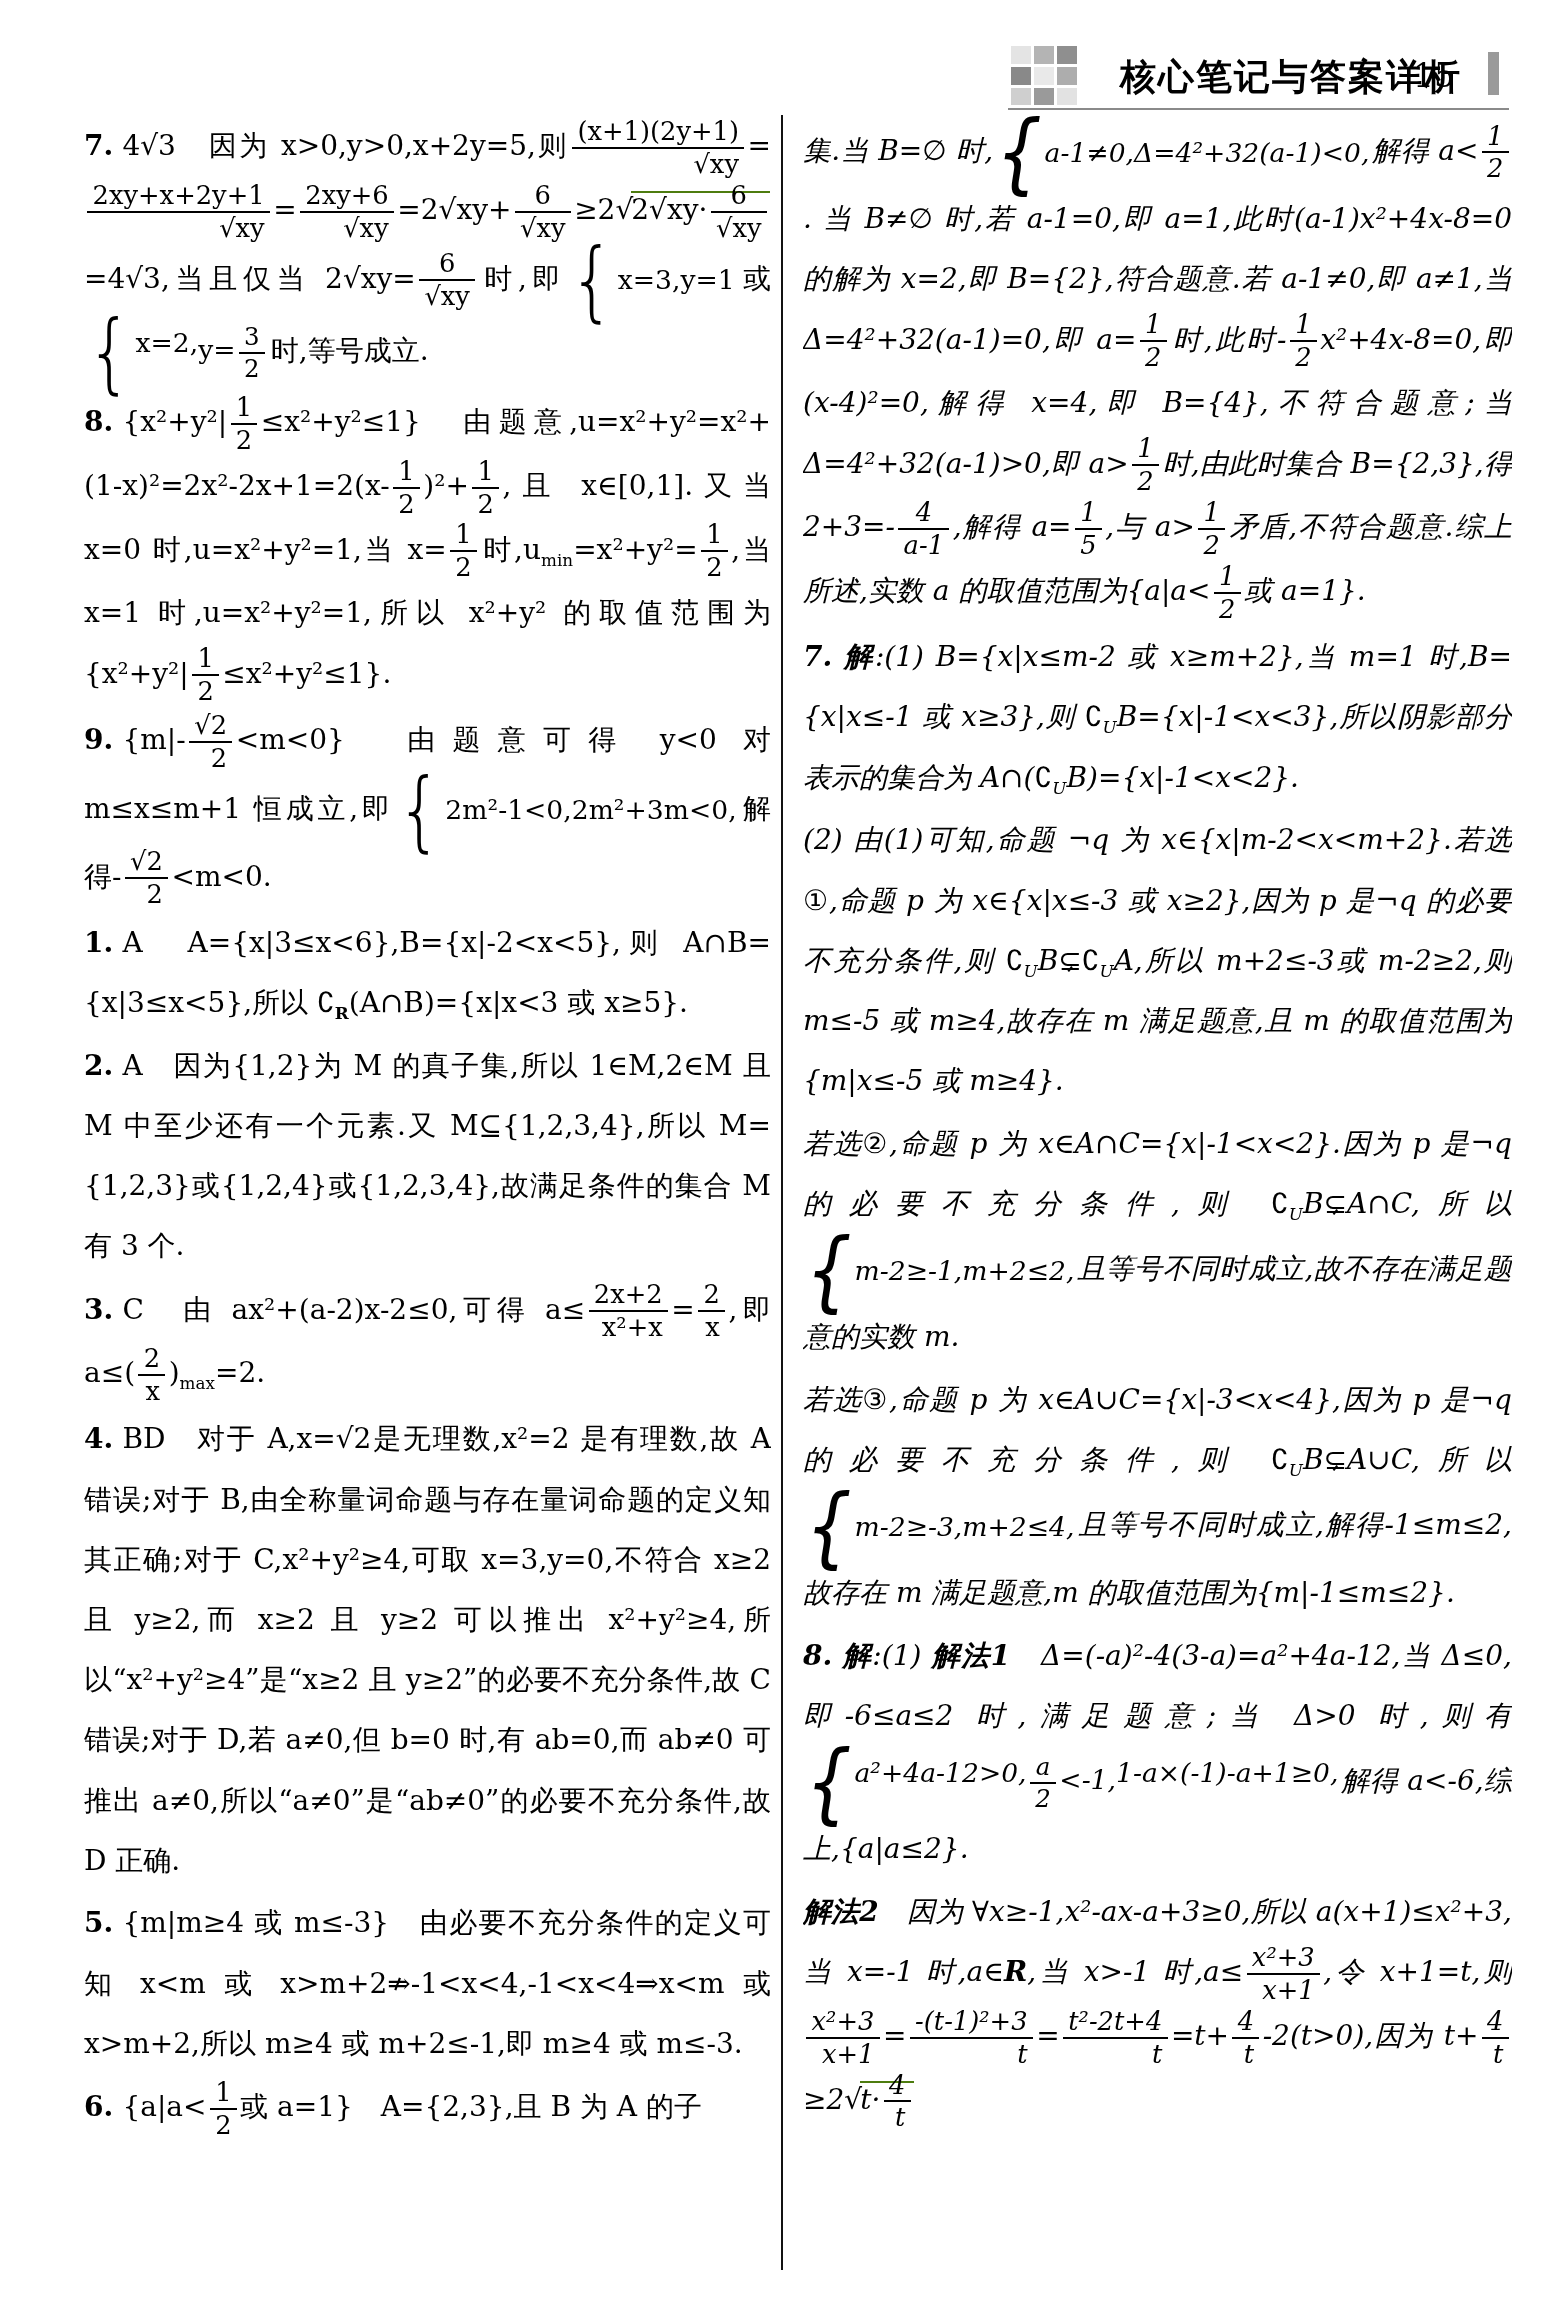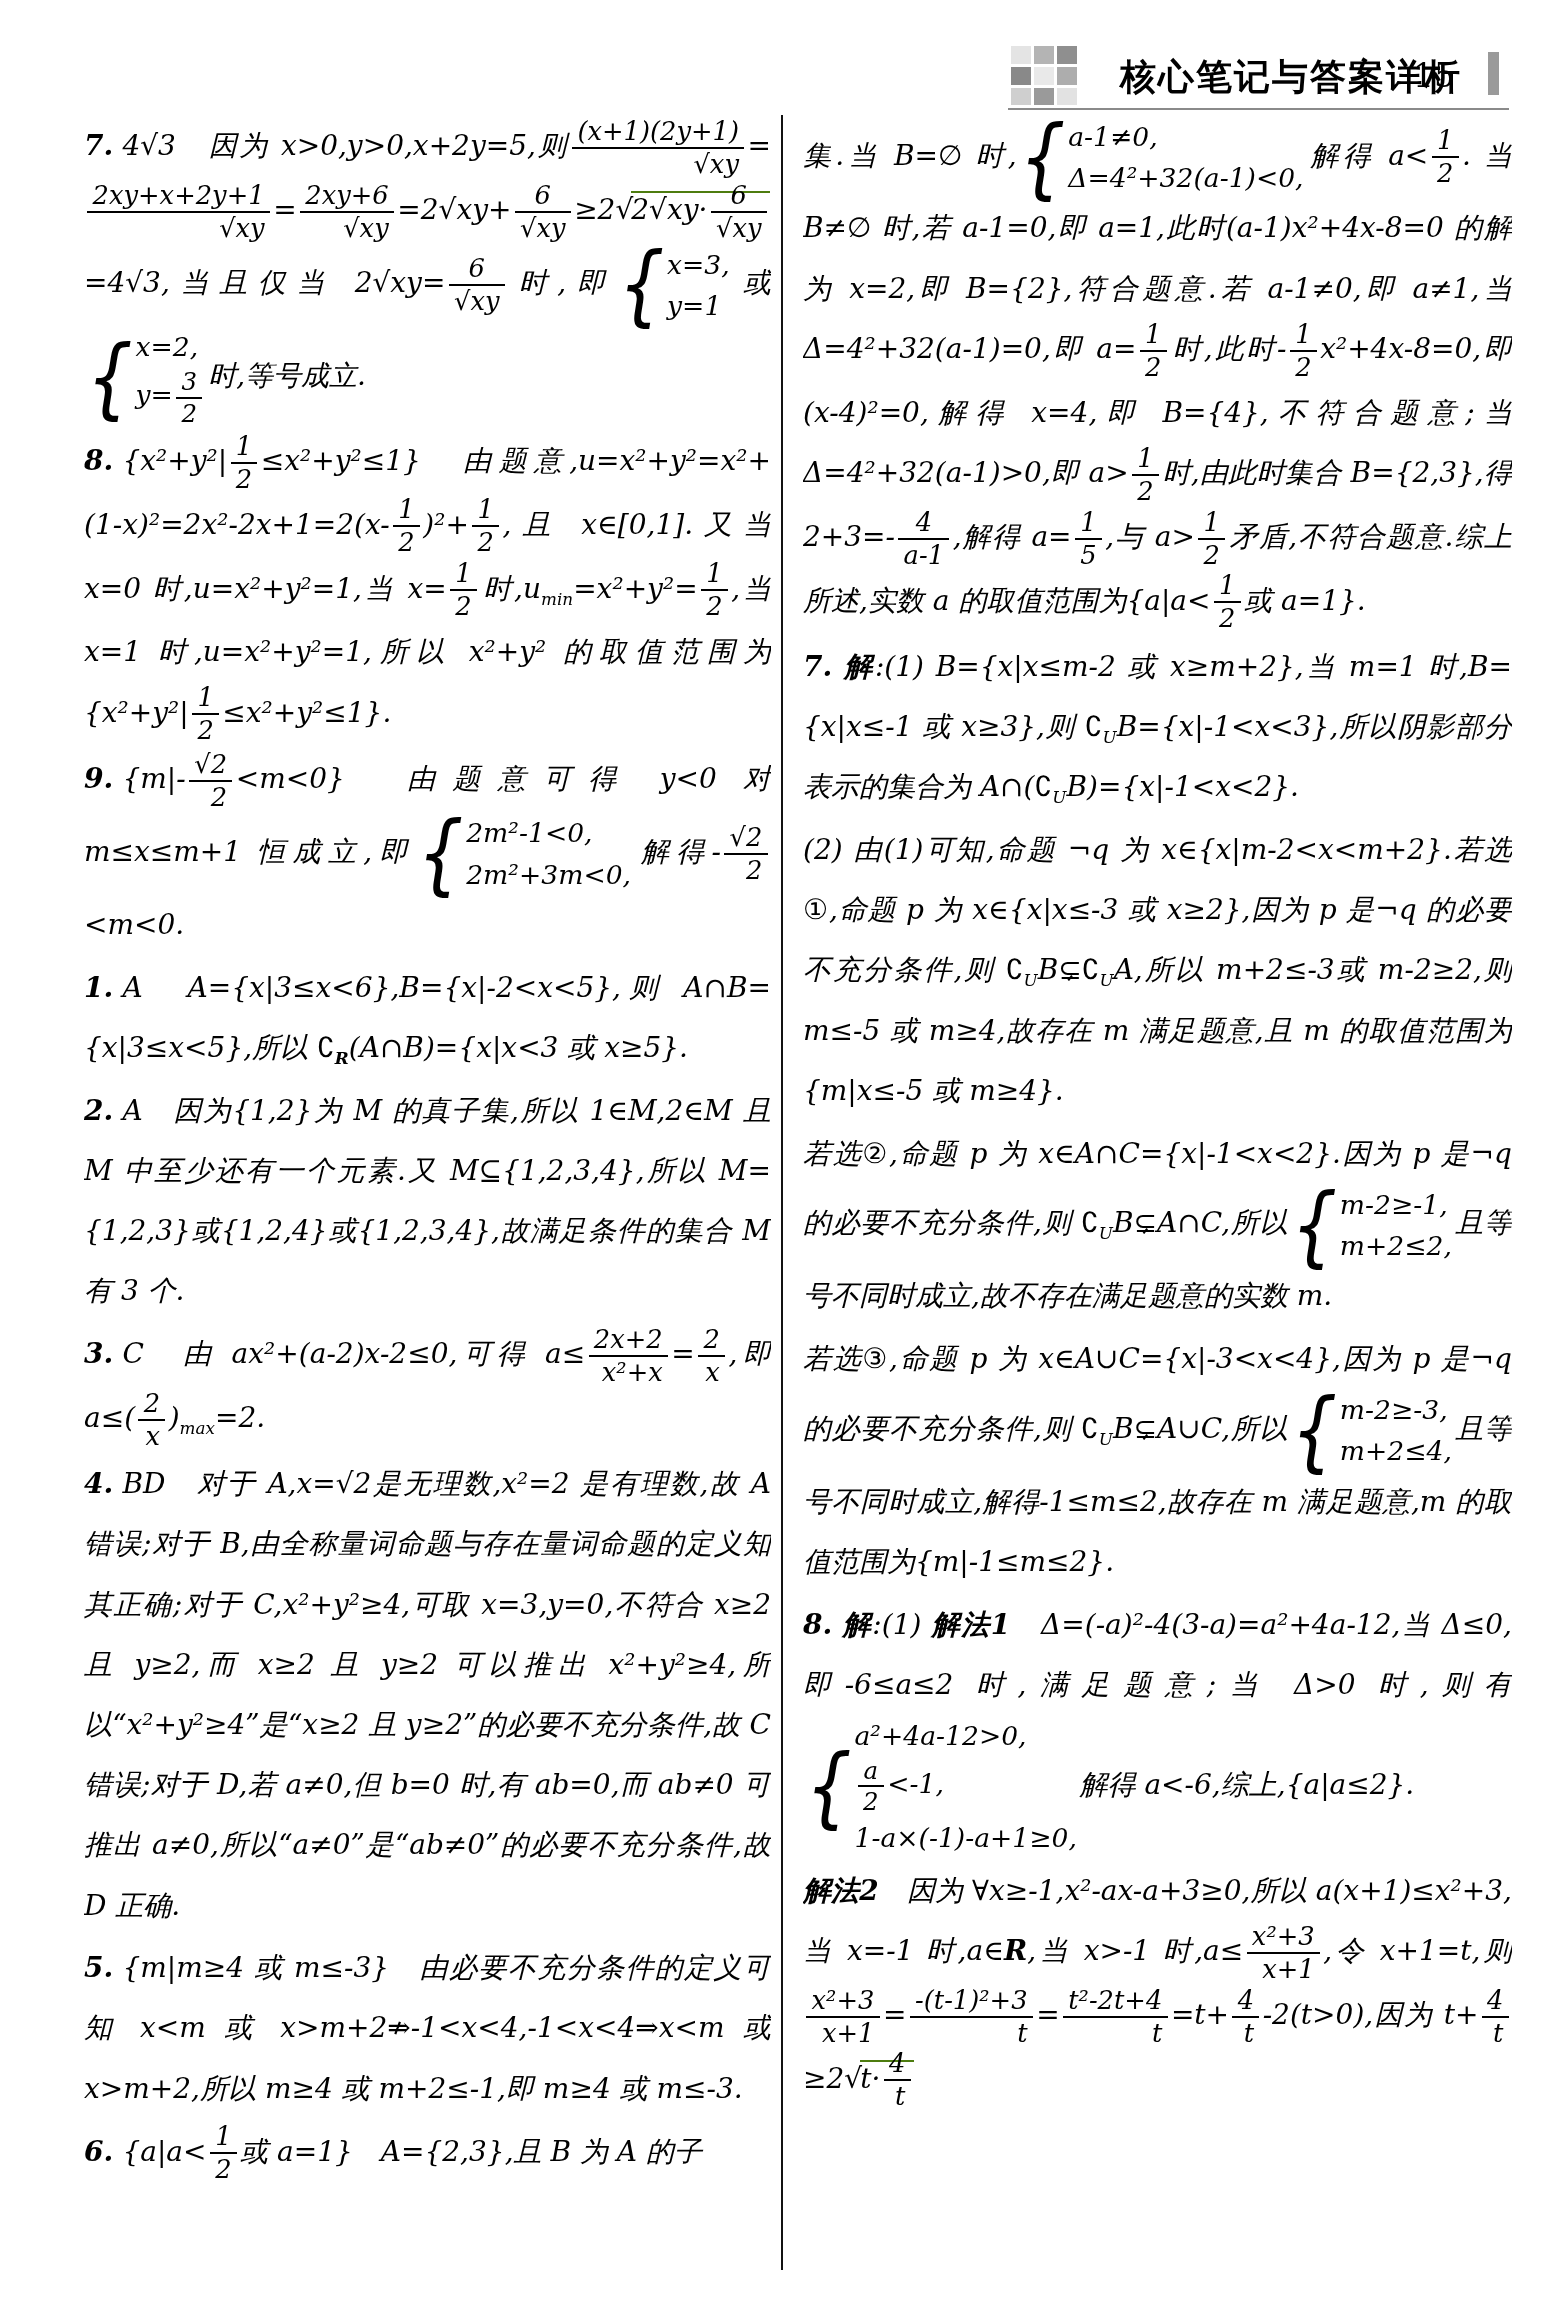--- a/index.html
+++ b/index.html
@@ -18,35 +18,35 @@
     font-family:"DejaVu Sans","Liberation Sans",sans-serif;font-weight:bold;
     font-size:36px;letter-spacing:2px;}
   .h-page{position:absolute;left:406px;top:10.5px;font-size:33px;}
   .h-bar{position:absolute;left:481px;top:6.6px;width:10.5px;height:43px;background:#9a9a9a;}
   .h-rule{position:absolute;top:108px;left:1008px;width:501px;height:2px;background:#8a8a8a;}
   
   .divider{position:absolute;left:781px;top:115px;width:2px;height:2155px;background:#111;}
   
   .col{position:absolute;top:116px;font-size:28px;line-height:2.15;
        text-align:justify;height:2197px;overflow:hidden;}
-  #col-left{left:84px;width:687px;font-style:italic;}
+  #col-left{left:84px;width:687px;}
   #col-right{left:803px;width:709px;font-style:italic;}
   .block{margin:0 0 2.6px 0;}
   .inum{font-weight:bold;margin-right:9.2px;}
   .sec-heading{font-family:"DejaVu Sans","Liberation Sans",sans-serif;
     font-size:35px;font-weight:bold;text-align:center;margin:14.5px 0 10.5px 0;letter-spacing:0.7px;}
   
   .frac{display:inline-block;vertical-align:middle;text-align:center;
         margin:0 3.3px;line-height:1.2;font-size:0.92em;}
   .fn{display:block;border-bottom:2px solid #000;padding:0 5.3px;}
   .fd{display:block;padding:0 5.3px;text-align:right;}
   .cases{display:inline-flex;align-items:center;vertical-align:middle;margin:0 2.6px;}
   .cb{font-size:2.6em;font-weight:100;margin-right:2.6px;transform:scaleY(1.2);
       font-family:"DejaVu Sans",sans-serif;line-height:1;}
-  .cl{display:inline-flex;flex-direction:column;text-align:left;line-height:1.55;font-size:0.95em;}
+  .cl{display:inline-flex;flex-direction:row;text-align:left;line-height:1.55;font-size:0.95em;}
   .sqrt{white-space:nowrap;}
   .rg{letter-spacing:-2px;}
   .rb{border-top:2px solid #4d7c0f;}
   sub{font-size:0.6em;line-height:0;}
 </style>
 </head>
 <body>
 
 <div class="page">
   <div class="header">

